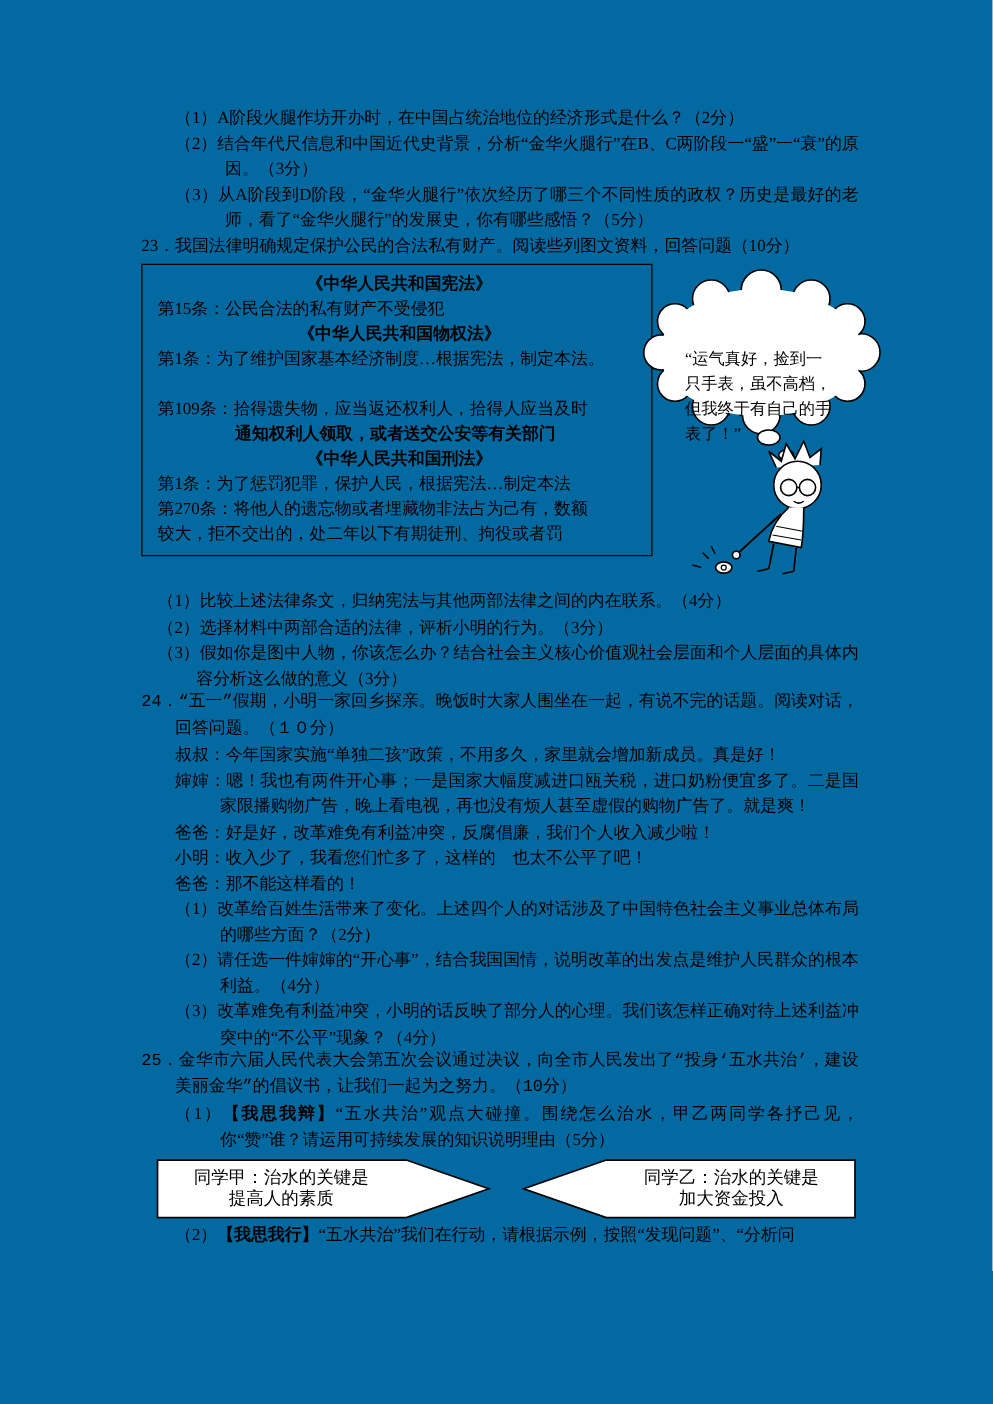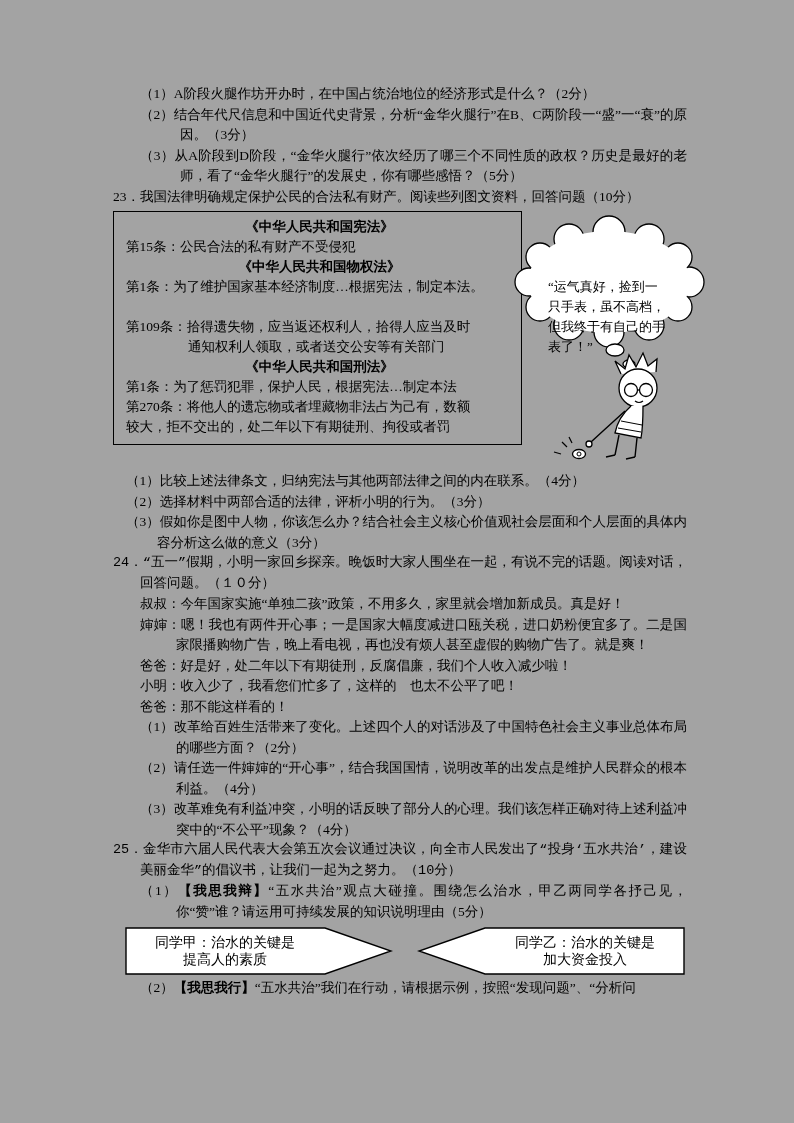--- a/index.html
+++ b/index.html
@@ -1,32 +1,32 @@
 <!DOCTYPE html>
 <html><head>
 <meta charset="utf-8">
 <style>
   html,body{margin:0;padding:0;background:#ffffff;}
   body{width:794px;height:1123px;position:relative;font-family:"Liberation Serif","DejaVu Serif",serif;color:#000;}
-  .page{position:absolute;inset:0;background:#a3a3a3;overflow:hidden;}
+  .page{position:absolute;inset:0;background:#0369a1;overflow:hidden;}
   .content{position:absolute;left:113px;top:84px;width:574px;}
   .content p{margin:0;font-size:13.5px;line-height:20.5px;text-align:justify;}
   
   .hang-a{padding-left:67px;text-indent:-40px;}   
   .hang-b{padding-left:44px;text-indent:-31px;}   
   .hang-c{padding-left:27px;text-indent:-27px;font-family:Liberation Mono, monospace;}   
   .hang-d{padding-left:63px;text-indent:-36px;}   
   .plain{padding-left:0;text-indent:0;}
   b{font-weight:bold;}
 
   .law-box{box-sizing:border-box;width:409px;border:1.6px solid #000;margin:4px 0 26px 0;padding:5px 8px 7px 12px;}
   .law-line{font-size:13.5px;line-height:20px;}
   .law-title{text-align:center;font-weight:bold;}
   .law-gap{margin-top:20px;}
-  .law-indent{padding-left:62px;}
+  .law-indent{padding-left:62px;font-weight:bold;}
 
   .bubble{position:absolute;left:512px;top:214px;width:196px;height:150px;}
   .bubble svg{position:absolute;left:0;top:0;}
   .bubble-text{position:absolute;left:36px;top:27px;width:122px;font-size:13px;line-height:20px;text-align:left;margin-top:36px;}
 
   .figure{position:absolute;left:543px;top:342px;width:150px;height:125px;}
   .wb{fill:#fff;stroke:#000;stroke-width:1.3;}
 
   .callout-row{display:flex;justify-content:space-between;padding:0 2px 0 12px;margin:5px 0 3px 0;}
   .callout{position:relative;width:268px;height:48px;}
@@ -61,21 +61,21 @@
       <div class="law-line">较大，拒不交出的，处二年以下有期徒刑、拘役或者罚</div>
     </div>
 
     <p class="hang-b">（1）比较上述法律条文，归纳宪法与其他两部法律之间的内在联系。（4分）</p>
     <p class="hang-b">（2）选择材料中两部合适的法律，评析小明的行为。（3分）</p>
     <p class="hang-b">（3）假如你是图中人物，你该怎么办？结合社会主义核心价值观社会层面和个人层面的具体内容分析这么做的意义（3分）</p>
 
     <p class="hang-c">24．“五一”假期，小明一家回乡探亲。晚饭时大家人围坐在一起，有说不完的话题。阅读对话，回答问题。（１０分）</p>
     <p class="hang-d">叔叔：今年国家实施“单独二孩”政策，不用多久，家里就会增加新成员。真是好！</p>
     <p class="hang-d">婶婶：嗯！我也有两件开心事；一是国家大幅度减进口瓯关税，进口奶粉便宜多了。二是国家限播购物广告，晚上看电视，再也没有烦人甚至虚假的购物广告了。就是爽！</p>
-    <p class="hang-d">爸爸：好是好，处二年以下有期徒刑，反腐倡廉，我们个人收入减少啦！</p>
+    <p class="hang-d">爸爸：好是好，改革难免有利益冲突，反腐倡廉，我们个人收入减少啦！</p>
     <p class="hang-d">小明：收入少了，我看您们忙多了，这样的　也太不公平了吧！</p>
     <p class="hang-d">爸爸：那不能这样看的！</p>
     <p class="hang-d">（1）改革给百姓生活带来了变化。上述四个人的对话涉及了中国特色社会主义事业总体布局的哪些方面？（2分）</p>
     <p class="hang-d">（2）请任选一件婶婶的“开心事”，结合我国国情，说明改革的出发点是维护人民群众的根本利益。（4分）</p>
     <p class="hang-d">（3）改革难免有利益冲突，小明的话反映了部分人的心理。我们该怎样正确对待上述利益冲突中的“不公平”现象？（4分）</p>
 
     <p class="hang-c">25．金华市六届人民代表大会第五次会议通过决议，向全市人民发出了“投身‘五水共治’，建设美丽金华”的倡议书，让我们一起为之努力。（10分）</p>
     <p class="hang-d"><span>（1）</span><b>【我思我辩】</b><span>“五水共治”观点大碰撞。围绕怎么治水，甲乙两同学各抒己见，你“赞”谁？请运用可持续发展的知识说明理由（5分）</span></p>
 
     <div class="callout-row">

